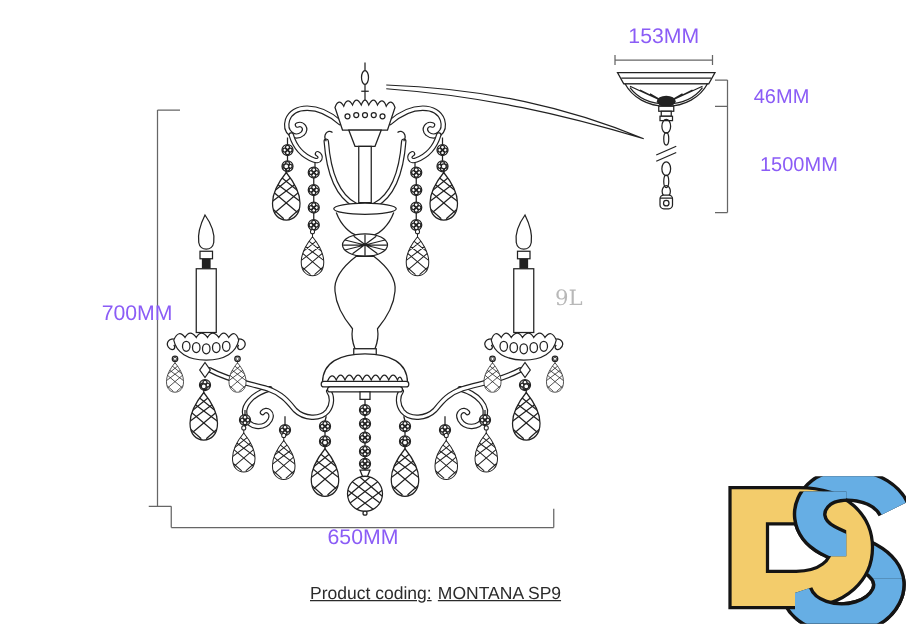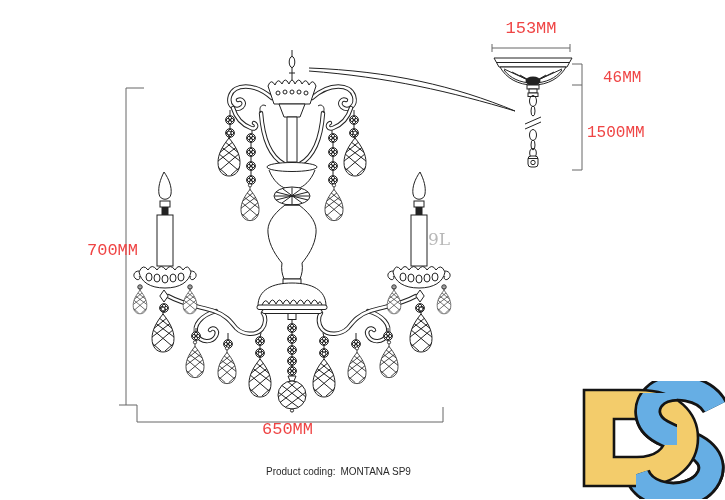--- a/index.html
+++ b/index.html
@@ -6,26 +6,26 @@
   .stage{position:relative;width:725px;height:500px;background:#fff;overflow:hidden;
          font-family:"DejaVu Serif", serif;}
   svg{display:block;}
   .art{position:absolute;left:0;top:0;}
   .ln  {fill:none;stroke:#222;stroke-width:1;}
   .lnf {fill:#fff;stroke:#222;stroke-width:1;}
   .dark{fill:#222;stroke:none;}
   .tube-b{fill:none;stroke:#222;stroke-width:4.4;stroke-linecap:round;}
   .tube-w{fill:none;stroke:#fff;stroke-width:2.5;stroke-linecap:round;}
   .dim {fill:none;stroke:#666;stroke-width:1;}
-  .dimtxt{position:absolute;color:#ef4444;font-size:17px;white-space:nowrap;
-          font-family:Liberation Mono, monospace;}
+  .dimtxt{position:absolute;color:#8b5cf6;font-size:17px;white-space:nowrap;
+          font-family:Liberation Sans, sans-serif;}
   .dimtxt.small{font-size:16px;}
   .lampcount{position:absolute;font-size:17px;color:#b8b8b8;}
-  .coding{position:absolute;left:266px;top:466px;font-size:10px;color:#2b2b2b;
-          font-family:"Liberation Sans", sans-serif;white-space:nowrap;}
+  .coding{position:absolute;left:248px;top:466px;font-size:14px;color:#2b2b2b;
+          font-family:"Liberation Sans", sans-serif;white-space:nowrap;text-decoration:underline;}
   .coding .val{margin-left:5px;}
   .logo{position:absolute;left:581px;top:381px;width:144px;height:118px;}
 </style>
 </head>
 <body>
 
 <div class="stage">
 
   <svg class="art" width="725" height="500" viewBox="0 0 725 500">
     <defs>
@@ -213,24 +213,24 @@
 
     <g>
       <path class="dim" d="M492,44 L492,52 M492,48 L570,48 M570,44 L570,52"></path>
       <path class="dim" d="M572,64 L582,64 M582,64 L582,170 M572,85 L582,85 M572,170 L582,170"></path>
       <path class="dim" d="M126,88 L144,88 M126,88 L126,405 M119,405 L137,405 M137,405 L137,422 M137,422 L443,422 M443,422 L443,407"></path>
     </g>
   </svg>
 
   <div class="dimtxt" style="left:481px;top:19px;width:100px;text-align:center;">153MM</div>
   <div class="dimtxt small" style="left:603px;top:69px;">46MM</div>
-  <div class="dimtxt small" style="left:587px;top:124px;">1500MM</div>
+  <div class="dimtxt small" style="left:608px;top:124px;">1500MM</div>
   <div class="dimtxt" style="left:38px;top:241px;width:100px;text-align:right;">700MM</div>
   <div class="dimtxt" style="left:262px;top:420px;">650MM</div>
-  <div class="lampcount" style="left:428px;top:229px;">9L</div>
+  <div class="lampcount" style="left:444px;top:229px;">9L</div>
 
   <div class="coding">
     <span>Product coding:</span><span class="val">MONTANA SP9</span>
   </div>
 
   <div class="logo">
     <svg width="144" height="118" viewBox="0 0 144 118">
       <defs>
         <path id="sPath" d="M134,26 C124,6 90,2 76,13 C62,24 64,42 81,51 C99,61 116,62 126,75 C136,88 127,106 107,112 C87,118 62,111 56,93"></path>
         <clipPath id="sFront">

